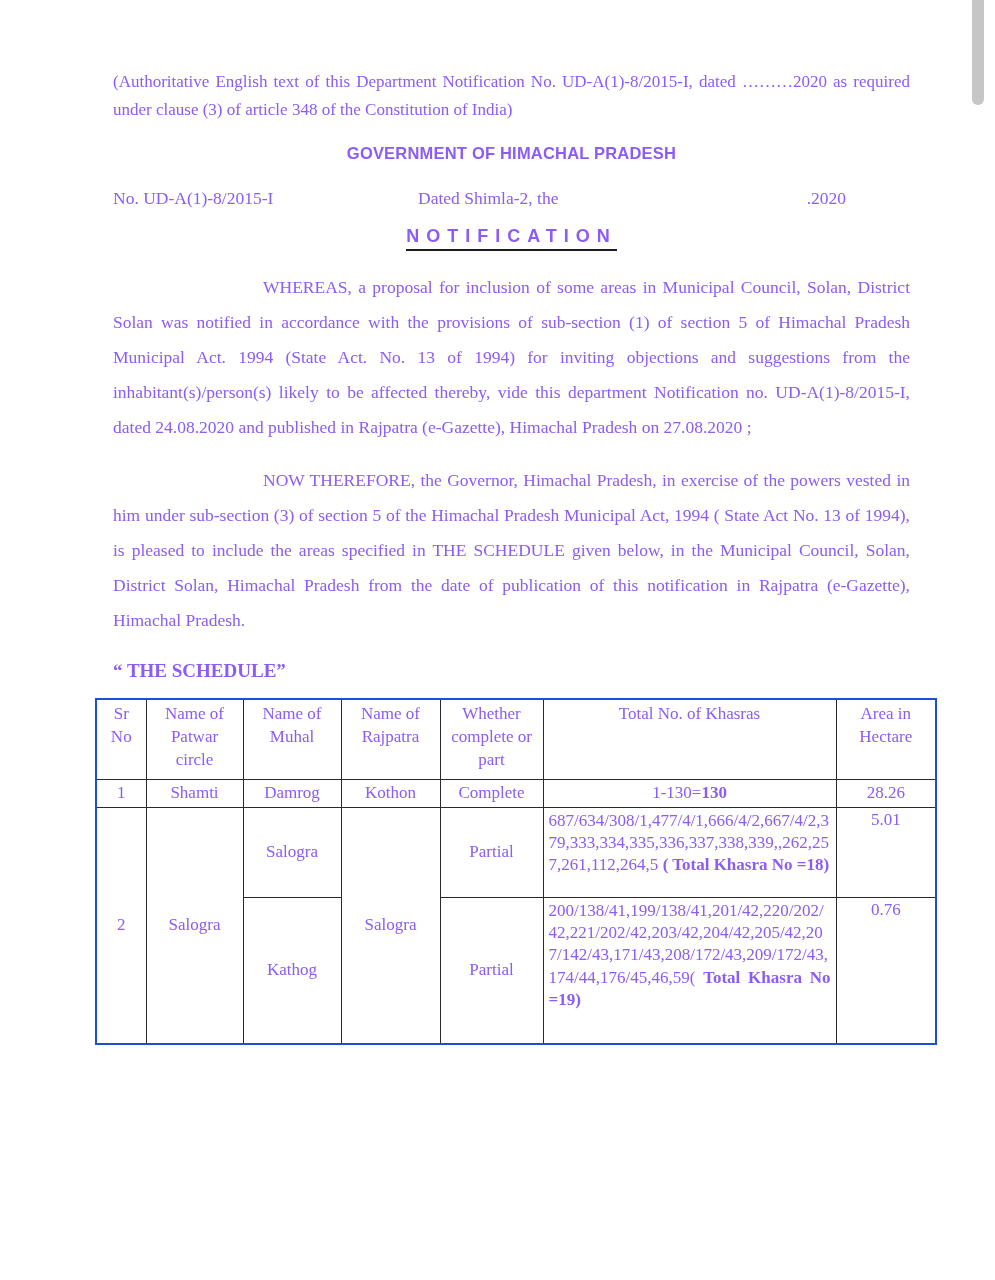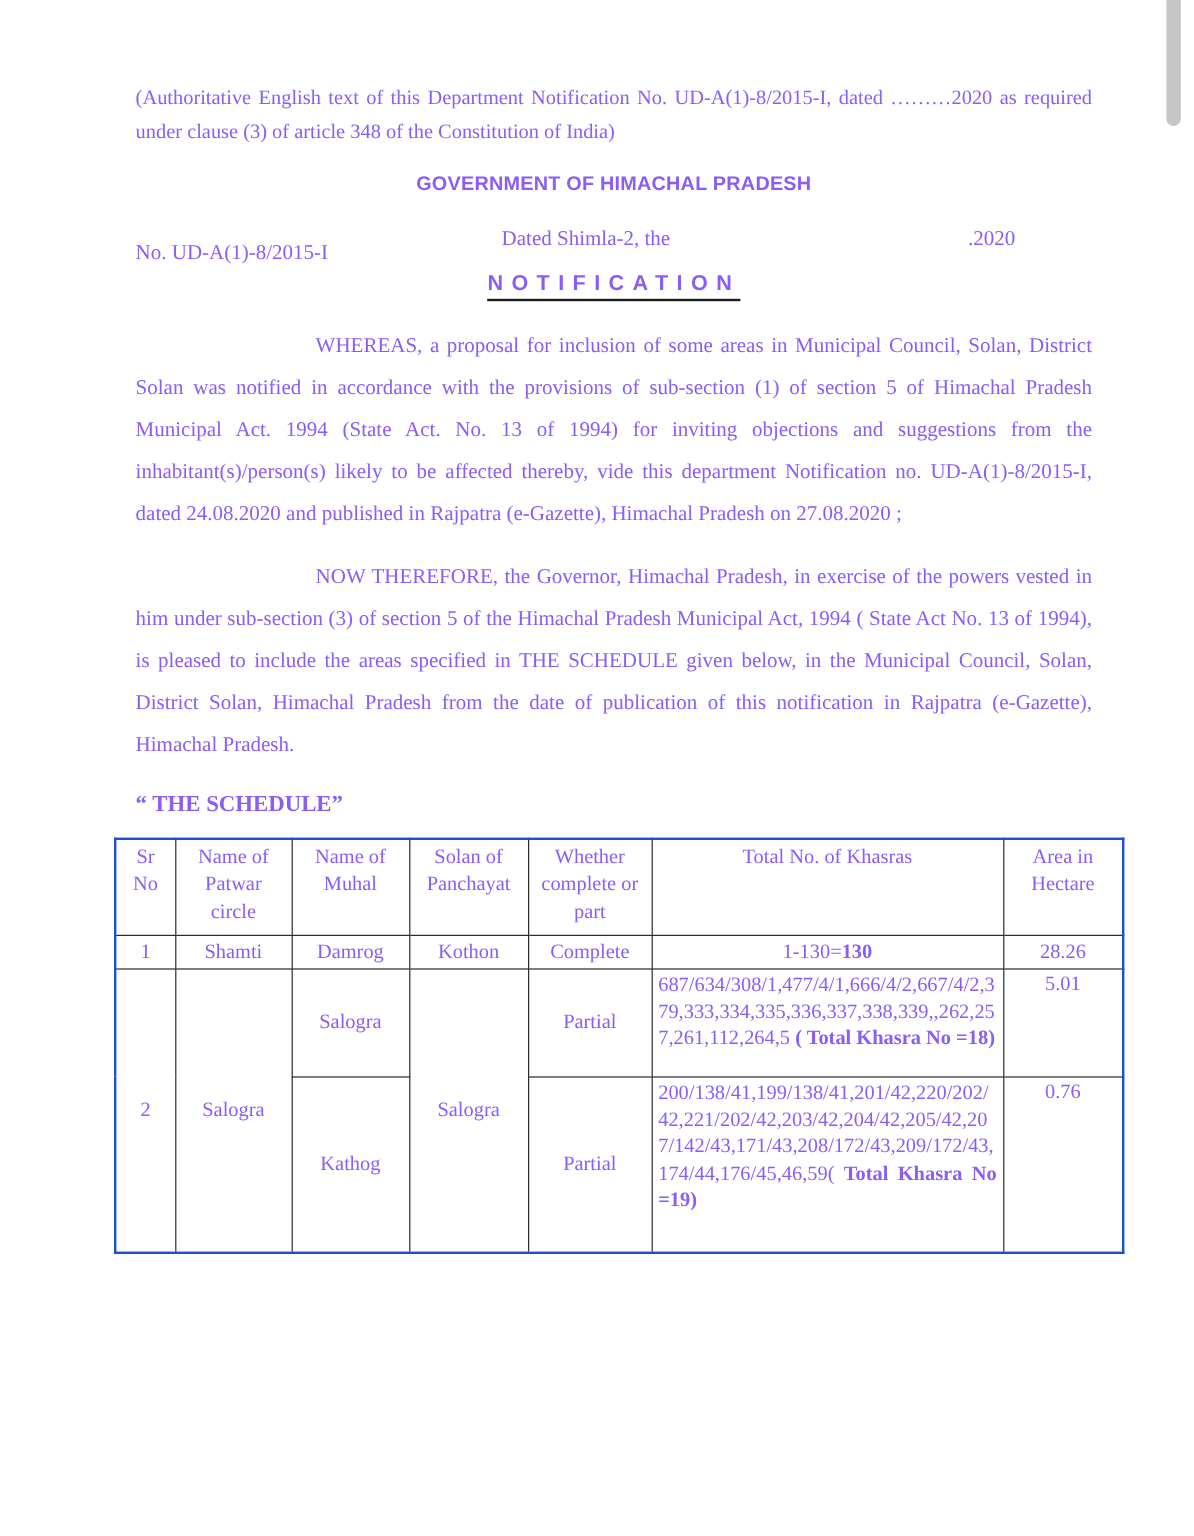--- a/index.html
+++ b/index.html
@@ -30,21 +30,21 @@
     line-height: 26px;
     letter-spacing: 0.2px;
     margin-bottom: 22px;
   }
   .ref-line {
     position: relative;
     font-size: 17.5px;
     height: 22px;
     margin-bottom: 16px;
   }
-  .ref-line .ref-num { position: absolute; left: 0; top: 12px; }
+  .ref-line .ref-num { position: absolute; left: 0; top: 0; }
   .ref-line .ref-dated { position: absolute; left: 305px; top: 0; }
   .ref-line .ref-year { position: absolute; right: 64px; top: 0; }
   .notif-heading-wrap {
     text-align: center;
     margin-bottom: 10px;
     height: 30px;
   }
   .notif-heading {
     display: inline-block;
     font-family: "Liberation Sans", sans-serif;
@@ -143,21 +143,21 @@
       <col style="width:99px">
         <col style="width:103px">
         <col style="width:293px">
         <col style="width:100px">
     </colgroup>
     <tbody>
       <tr class="rhead">
         <th class="hdr">Sr No</th>
         <th class="hdr">Name of Patwar circle</th>
         <th class="hdr">Name of Muhal</th>
-        <th class="hdr">Solan of Panchayat</th>
+        <th class="hdr">Name of Rajpatra</th>
         <th class="hdr">Whether complete or part</th>
         <th class="hdr">Total No. of Khasras</th>
         <th class="hdr">Area in Hectare</th>
       </tr>
       <tr class="r1">
         <td class="c">1</td>
         <td class="c">Shamti</td>
         <td class="c">Damrog</td>
         <td class="c">Kothon</td>
         <td class="c">Complete</td>

